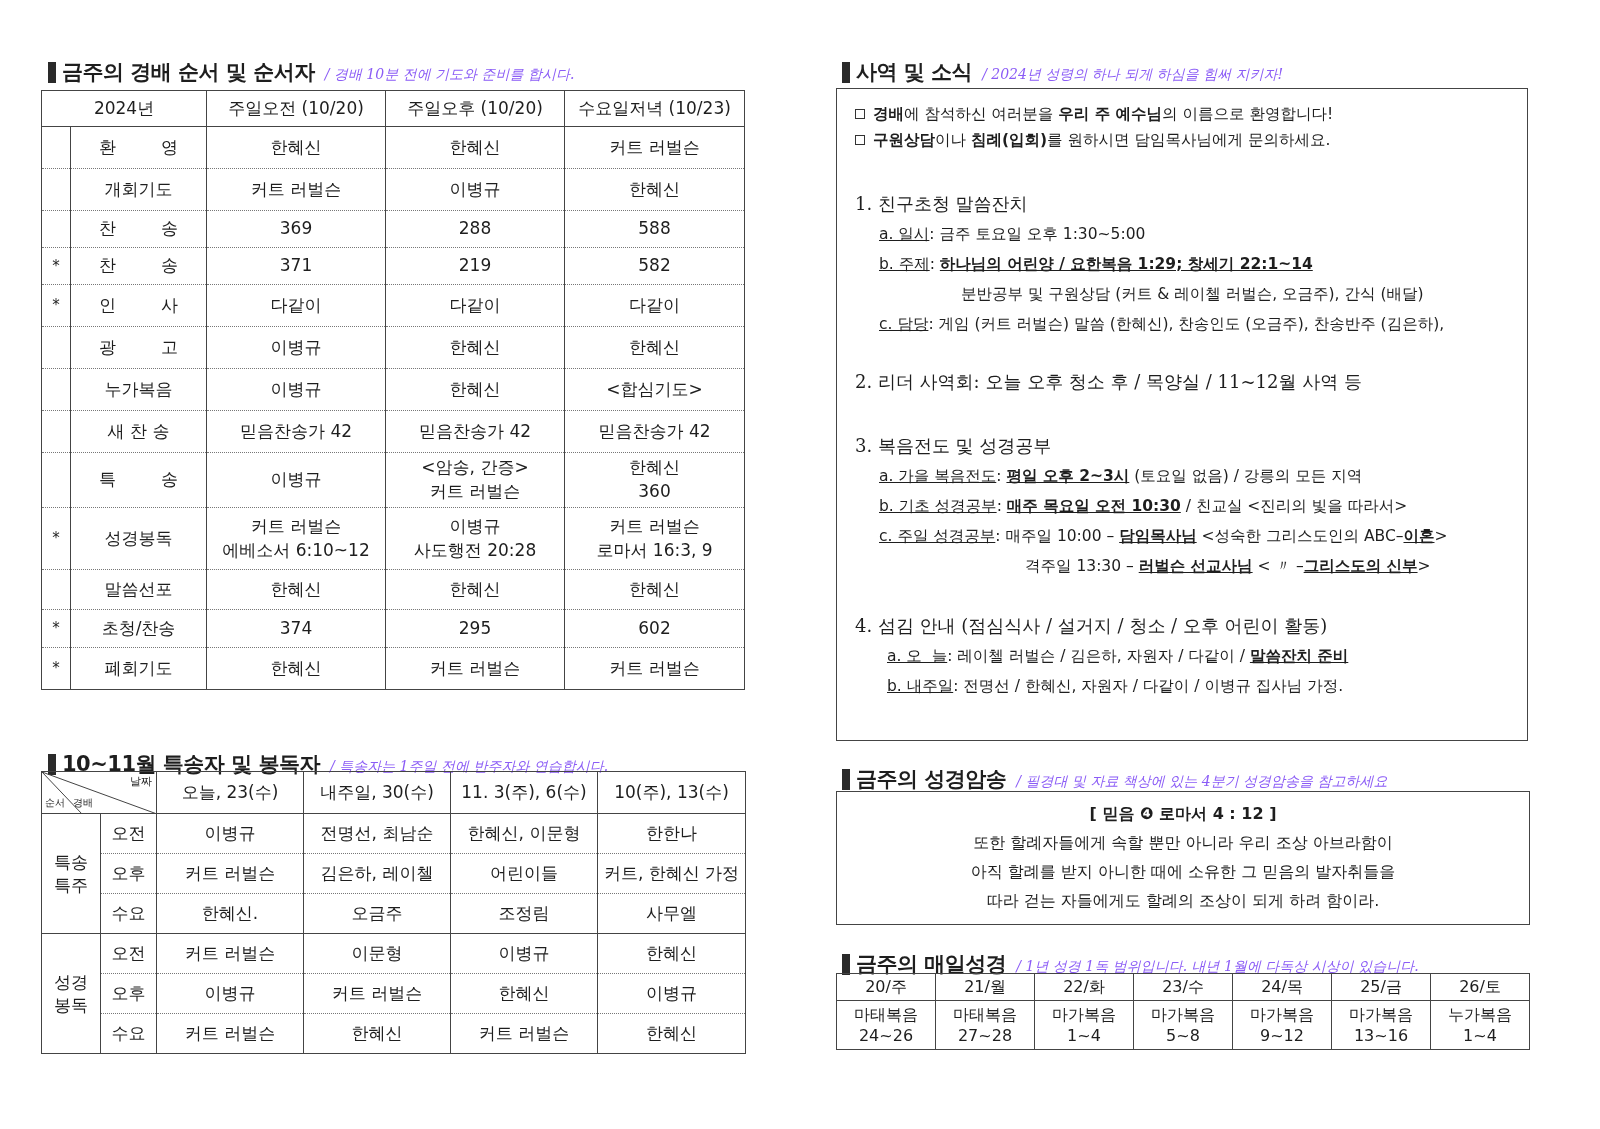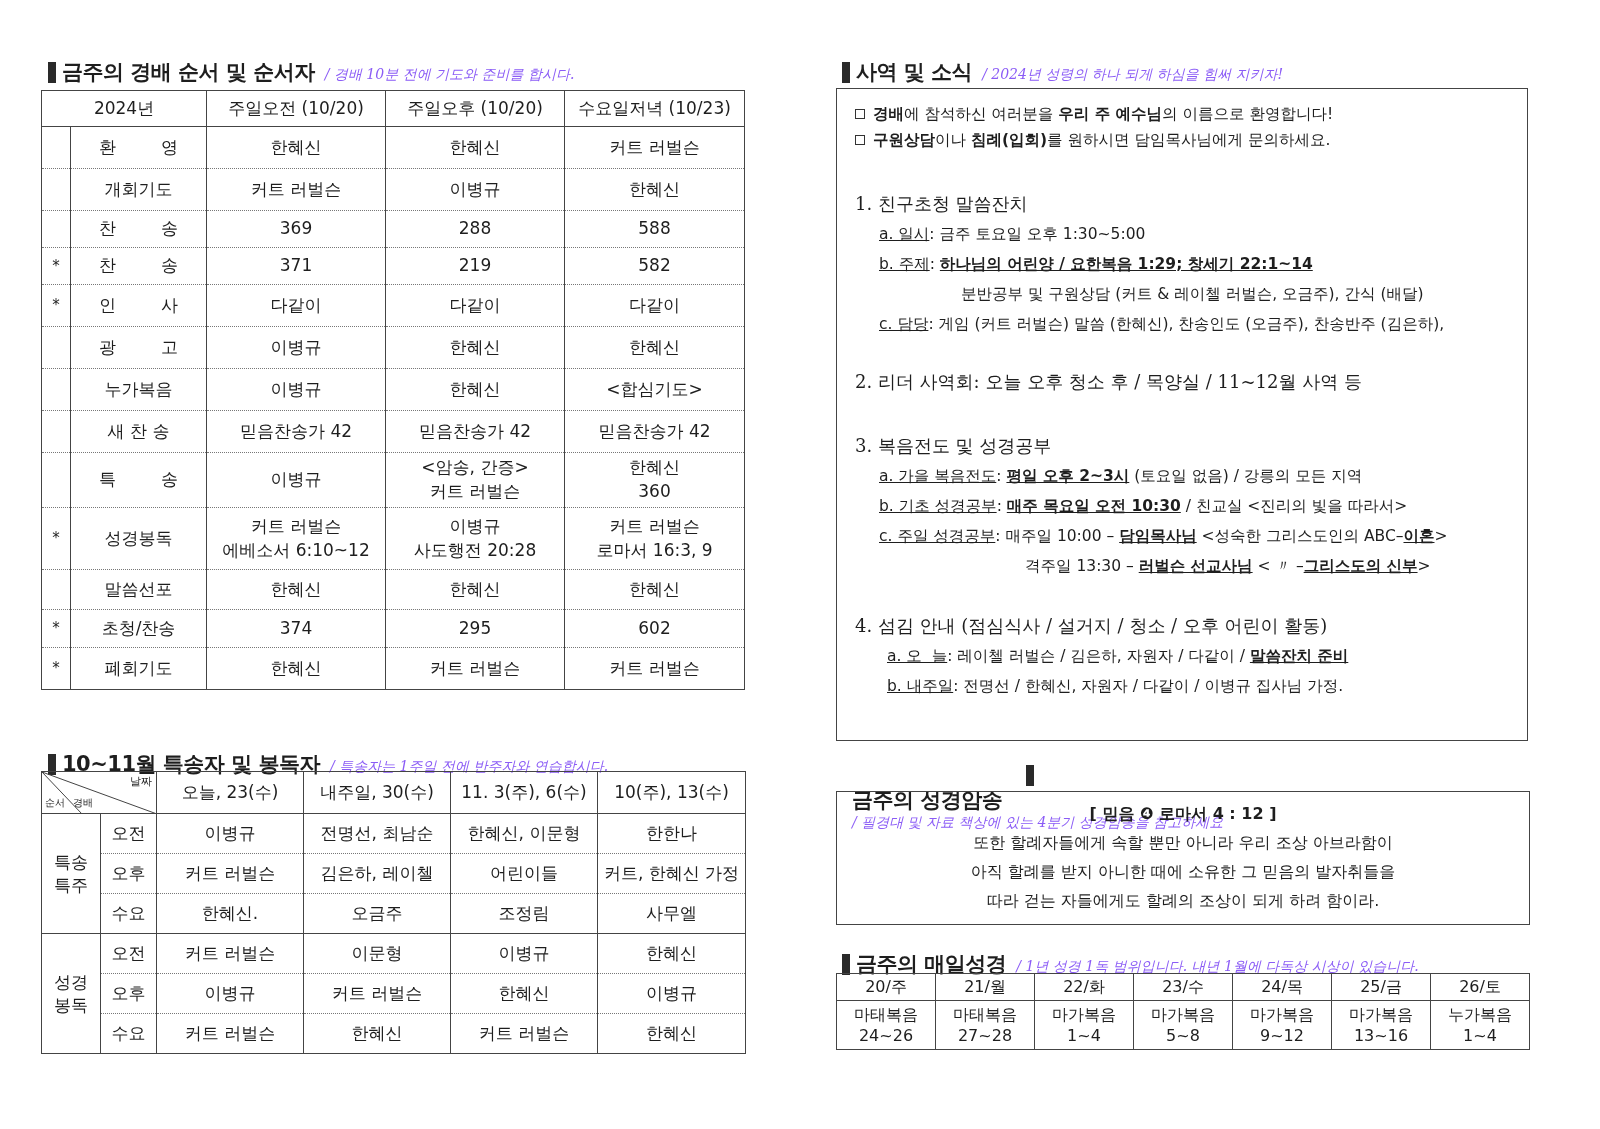--- a/index.html
+++ b/index.html
@@ -364,21 +364,21 @@
     <div class="sub-line indent3"><span>격주일 13:30 – </span><b>러벌슨 선교사님</b><span> &lt;    〃    –</span><b>그리스도의 신부</b><span>&gt;</span></div>
   </div>
 
   <div style="margin-top:30px">
     <div class="item-head">4. 섬김 안내 (점심식사 / 설거지 / 청소 / 오후 어린이 활동)</div>
     <div class="sub-line" style="padding-left:32px"><span class="key" style="white-space:pre">a. 오  늘</span><span>: 레이첼 러벌슨 / 김은하, 자원자 / 다같이 / </span><b>말씀잔치 준비</b></div>
     <div class="sub-line" style="padding-left:32px"><span class="key">b. 내주일</span><span>: 전명선 / 한혜신, 자원자 / 다같이 / 이병규 집사님 가정.</span></div>
   </div>
 </div>
 
-<div class="sec-title" style="left:842px; top:765px;flex-direction:column;">
+<div class="sec-title" style="left:842px; top:765px;">
   <span class="bar"></span>
   <span class="main">금주의 성경암송</span>
   <span class="sub">/ 필경대 및 자료 책상에 있는 4분기 성경암송을 참고하세요</span>
 </div>
 
 <div id="verse-box">
   <div class="ref">[ 믿음 ❹ 로마서 4 : 12 ]</div>
   <div class="txt">또한 할례자들에게 속할 뿐만 아니라 우리 조상 아브라함이</div>
   <div class="txt">아직 할례를 받지 아니한 때에 소유한 그 믿음의 발자취들을</div>
   <div class="txt">따라 걷는 자들에게도 할례의 조상이 되게 하려 함이라.</div>

